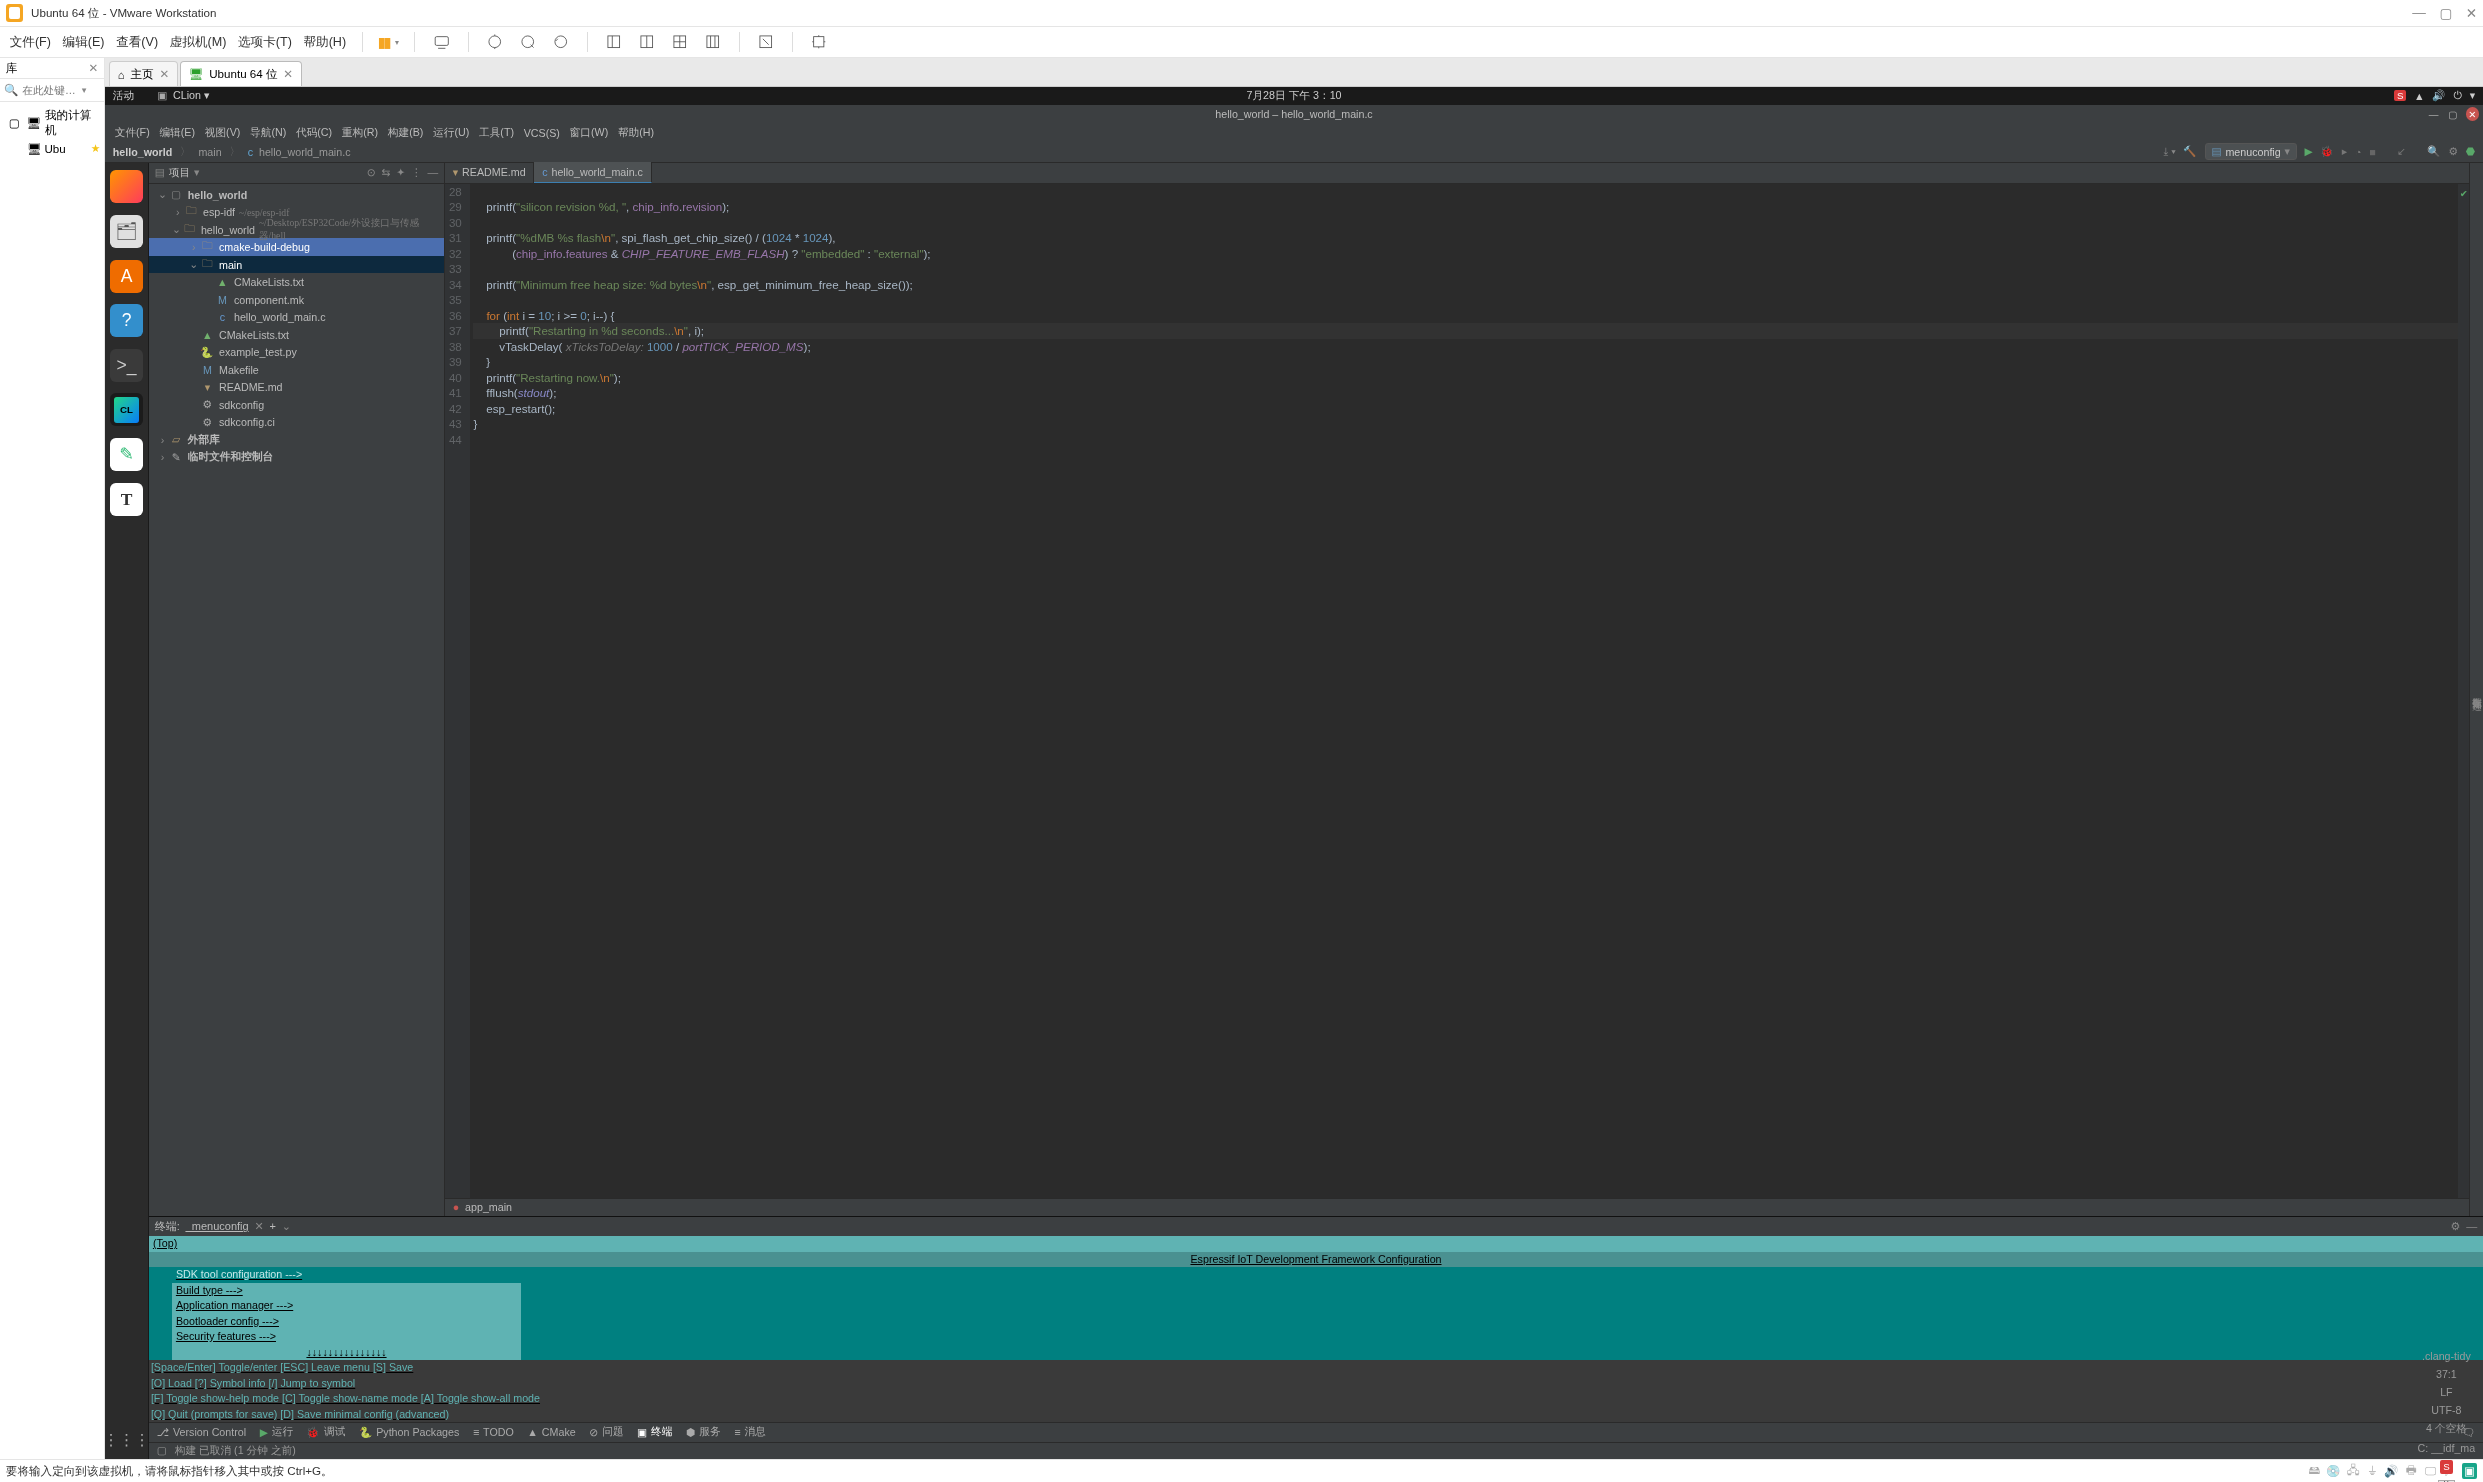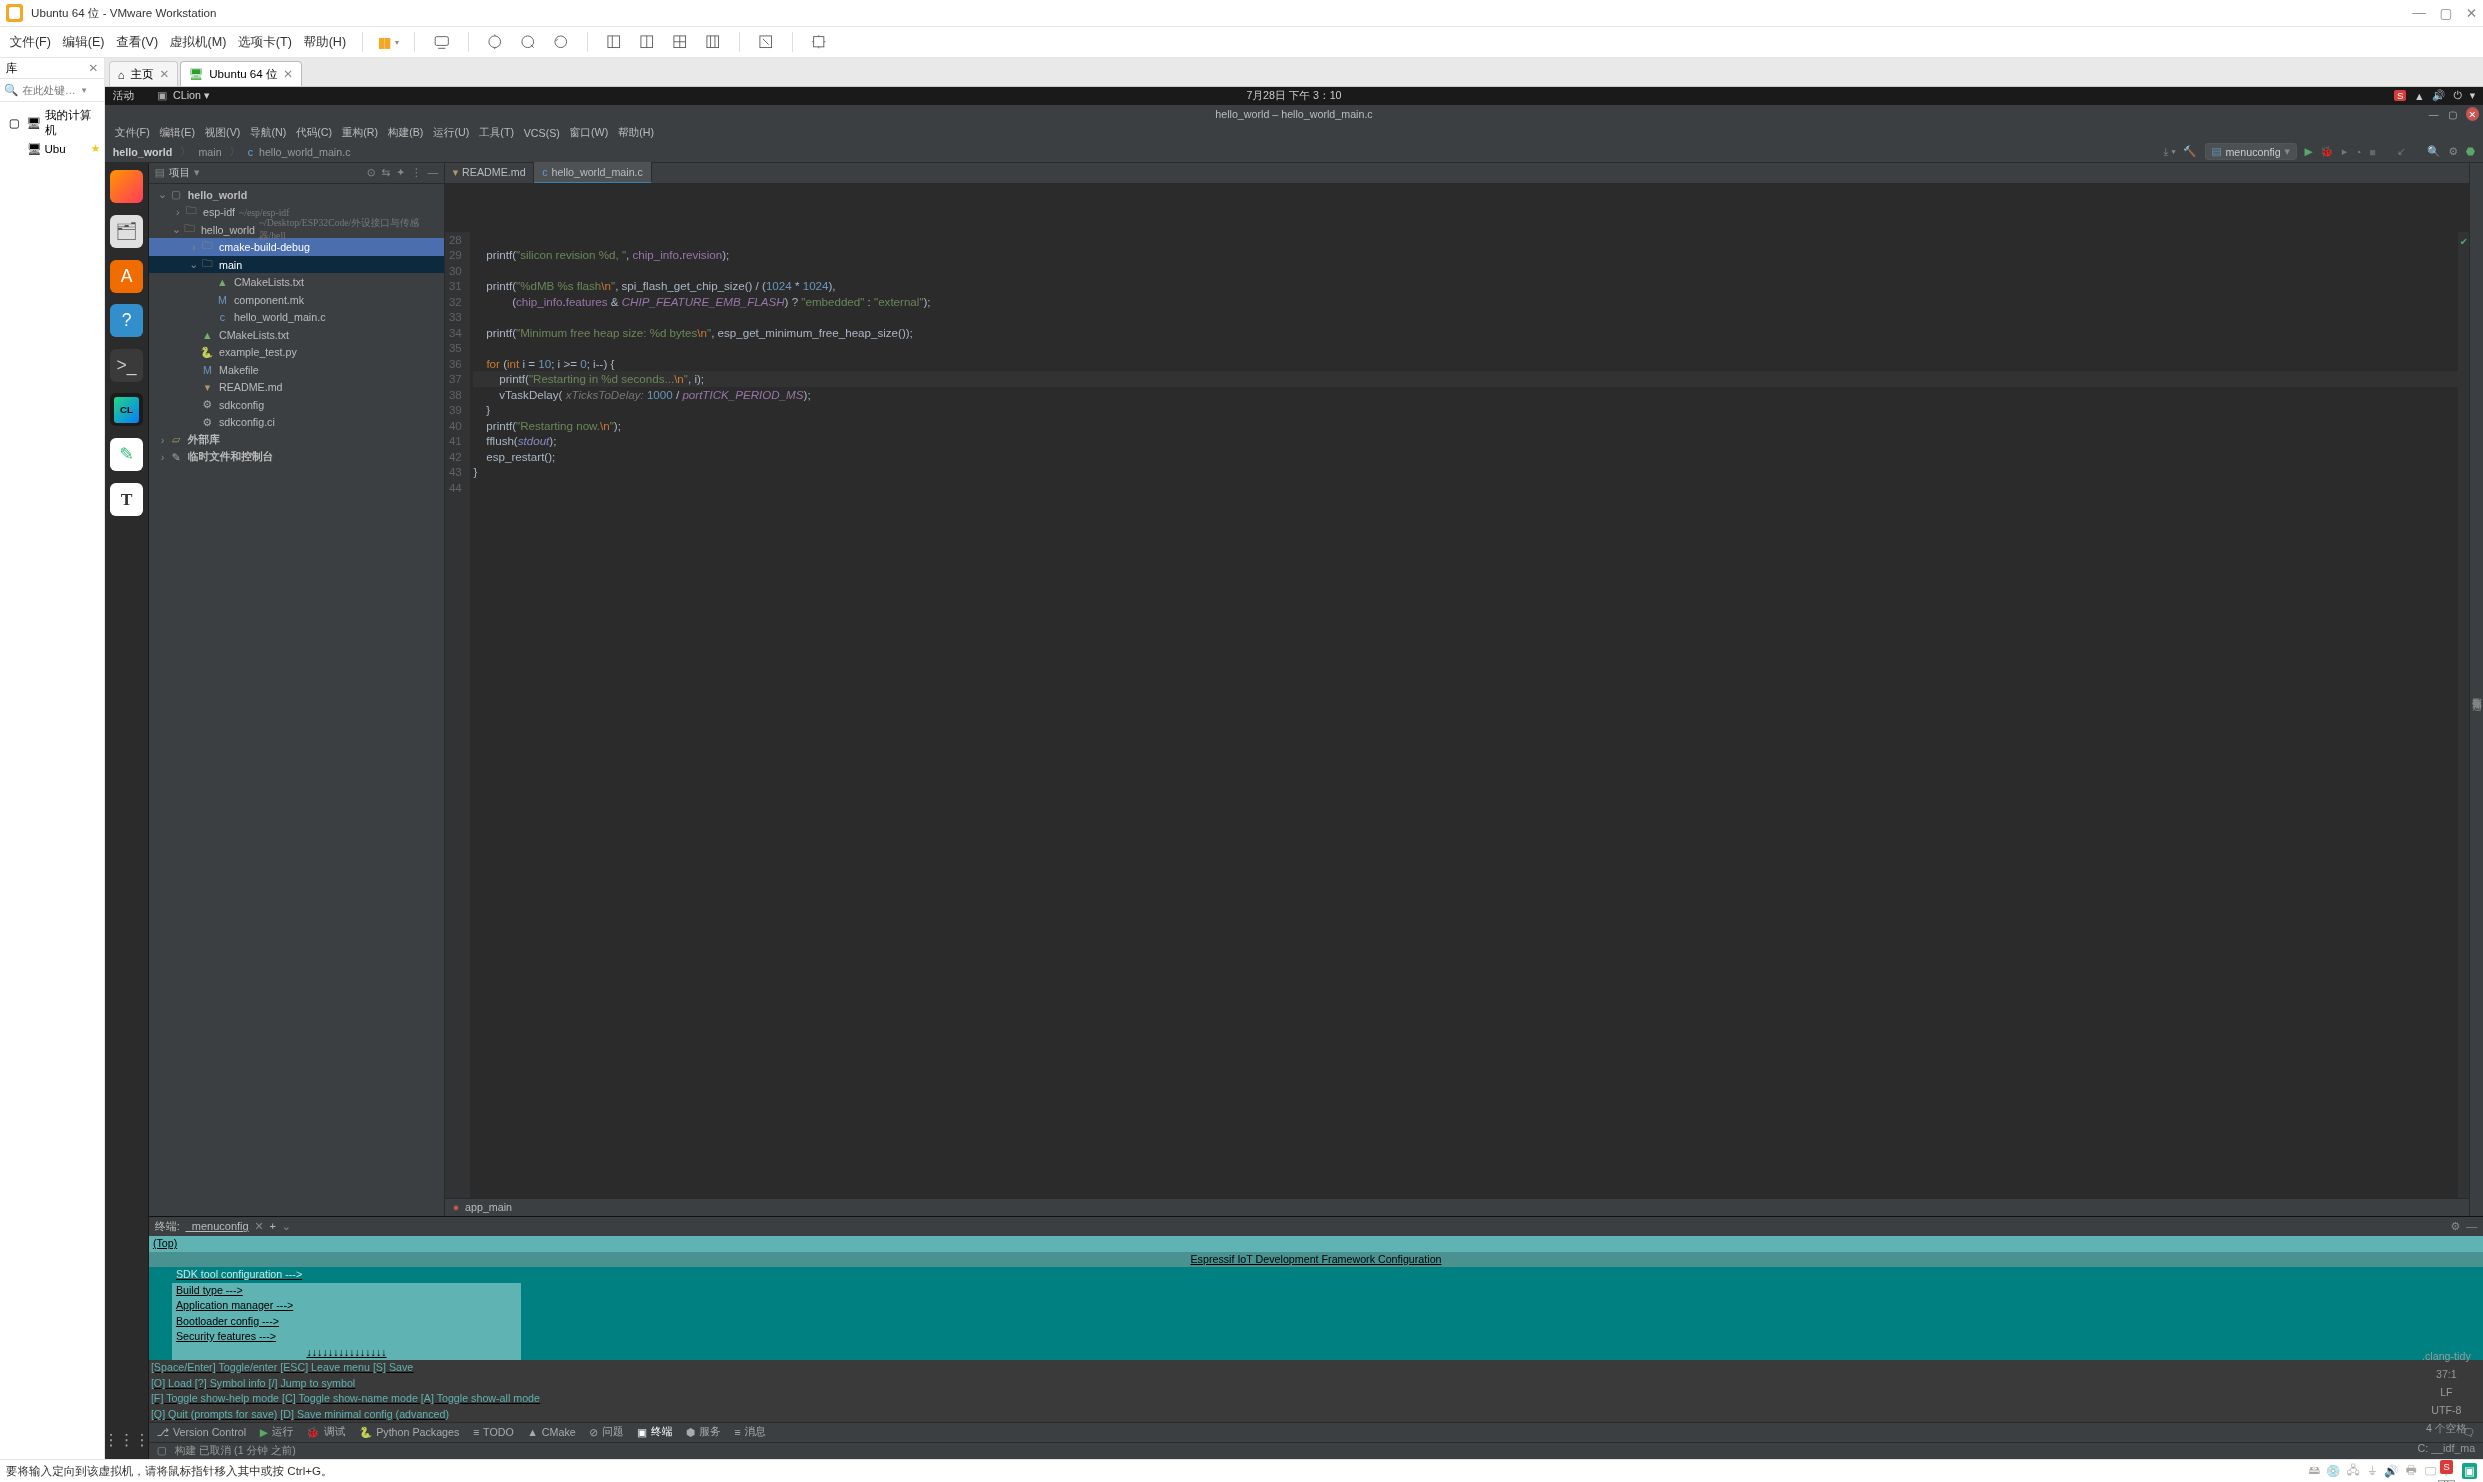--- a/index.html
+++ b/index.html
@@ -115,21 +115,21 @@
 .fi-c { color: #659ad2; }
 .fi-py { color: #79b8ff; }
 .fi-md { color: #b0976e; }
 .fi-gear { color: #aaa; }
 
 
 .editor { flex: 1; display: flex; flex-direction: column; background: #2b2b2b; min-width: 0; }
 .ed-tabs { height: 21.3px; background: #3c3f41; display: flex; align-items: flex-end; border-bottom: 1px solid #2a2a2a; }
 .ed-tab { height: 21.3px; display: flex; align-items: center; padding: 0 7.8px; font-size: 10.7px; color: #bbb; gap: 3.9px; border-right: 1px solid #2a2a2a; }
 .ed-tab.active { background: #4e5254; border-bottom: 1.9px solid #3c7fb1; }
-.ed-body { flex: 1; display: flex; font-family: "Consolas", "DejaVu Sans Mono", monospace; font-size: 11.6px; line-height: 15.5px; overflow: auto; position: relative; margin-top: 48px; }
+.ed-body { flex: 1; display: flex; font-family: "Consolas", "DejaVu Sans Mono", monospace; font-size: 11.6px; line-height: 15.5px; overflow: auto; position: relative; }
 .gutter { background: #313335; color: #606366; text-align: right; padding: 0 7.8px 0 3.9px; user-select: none; }
 .gutter div { height: 15.5px; }
 .code { flex: 1; color: #a9b7c6; padding-left: 3.9px; white-space: pre; }
 .code div { height: 15.5px; }
 .code .hl-line { background: #323232; }
 .kw { color: #cc7832; }
 .str { color: #6a8759; }
 .esc { color: #cc7832; }
 .num { color: #6897bb; }
 .prm { color: #777; font-style: italic; }

